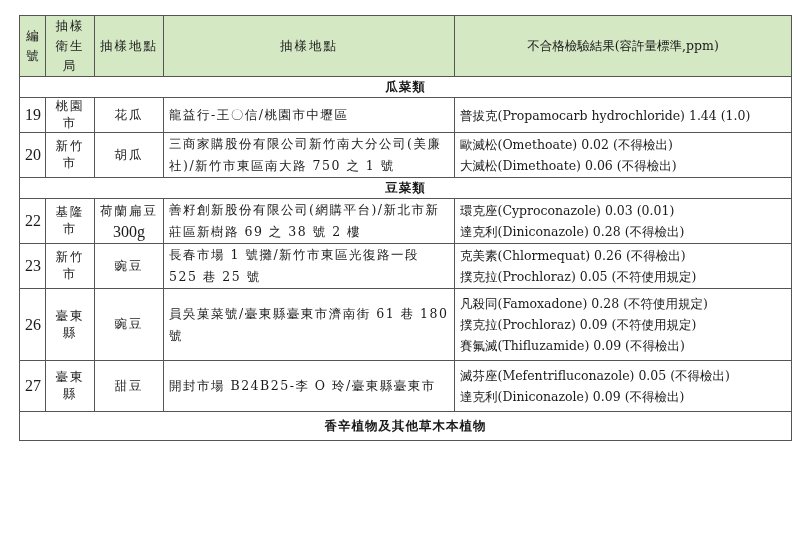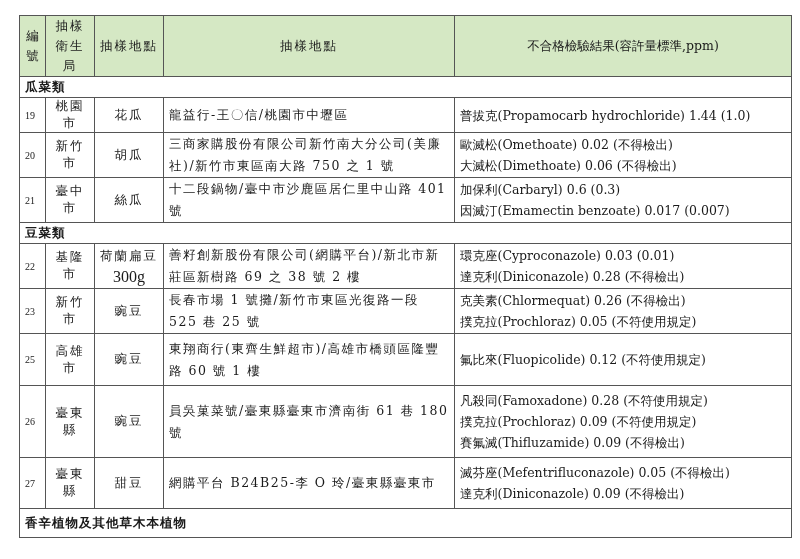--- a/index.html
+++ b/index.html
@@ -8,26 +8,26 @@
   table.report { position: absolute; left: 19px; top: 15px; width: 773px;
                  border-collapse: collapse; table-layout: fixed; font-size: 12.5px; }
   table.report td, table.report th { border: 1px solid #555; padding: 0 5px; vertical-align: middle; }
   table.report thead th { background: #d5e8c4; font-weight: normal; height: 44px;
                           text-align: center; line-height: 20px; }
   .c1 { width: 26px; }
   .c2 { width: 49px; }
   .c3 { width: 69px; }
   .c4 { width: 291px; }
   .c5 { width: auto; }
-  td.num { text-align: left; font-family: "Liberation Serif", serif; font-size: 10px; padding-left: 5px; }
+  td.num { text-align: left; font-family: "Liberation Serif", serif; font-size: 16px; padding-left: 5px; }
   td.center { text-align: center; letter-spacing: 2px; }
   td.addr { text-align: left; line-height: 22px; letter-spacing: 1.5px; }
   td.result { text-align: left; line-height: 21px; }
   .en { font-family: "Liberation Serif", serif; font-size: 16px; letter-spacing: 0; }
-  tr.section td { text-align: left; font-weight: bold; height: 20px; letter-spacing: 1px; }
+  tr.section td { text-align: center; font-weight: bold; height: 20px; letter-spacing: 1px; }
   .res-line { display: block; white-space: nowrap; }
 </style>
 </head>
 <body>
 
 <table class="report">
   <colgroup>
     <col class="c1">
       <col class="c2">
       <col class="c3">
@@ -66,30 +66,20 @@
     <tr style="height:44px;">
       <td class="num">20</td>
       <td class="center">新竹市</td>
       <td class="center">胡瓜</td>
       <td class="addr">三商家購股份有限公司新竹南大分公司(美廉社)/新竹市東區南大路 750 之 1 號</td>
       <td class="result">
         <span class="res-line">歐滅松(Omethoate) 0.02 (不得檢出)</span>
         <span class="res-line">大滅松(Dimethoate) 0.06 (不得檢出)</span>
       </td>
     </tr>
-    <tr style="height:44px;">
-      <td class="num">21</td>
-      <td class="center">臺中市</td>
-      <td class="center">絲瓜</td>
-      <td class="addr">十二段鍋物/臺中市沙鹿區居仁里中山路 401 號</td>
-      <td class="result">
-        <span class="res-line">加保利(Carbaryl) 0.6 (0.3)</span>
-        <span class="res-line">因滅汀(Emamectin benzoate) 0.017 (0.007)</span>
-      </td>
-    </tr>
 
     <tr class="section">
       <td colspan="5">豆菜類</td>
     </tr>
     <tr style="height:45px;">
       <td class="num">22</td>
       <td class="center">基隆市</td>
       <td class="center" style="line-height:21px;">
         <span style="display:block">荷蘭扁豆</span>
         <span style="display:block" class="en">300g</span>
@@ -103,45 +93,36 @@
     <tr style="height:44px;margin-left:24px;">
       <td class="num">23</td>
       <td class="center">新竹市</td>
       <td class="center">豌豆</td>
       <td class="addr">長春市場 1 號攤/新竹市東區光復路一段 525 巷 25 號</td>
       <td class="result">
         <span class="res-line">克美素(Chlormequat) 0.26 (不得檢出)</span>
         <span class="res-line">撲克拉(Prochloraz) 0.05 (不符使用規定)</span>
       </td>
     </tr>
-    <tr style="height:52px;">
-      <td class="num">25</td>
-      <td class="center">高雄市</td>
-      <td class="center">豌豆</td>
-      <td class="addr">東翔商行(東齊生鮮超市)/高雄市橋頭區隆豐路 60 號 1 樓</td>
-      <td class="result">
-        <span class="res-line">氟比來(Fluopicolide) 0.12 (不符使用規定)</span>
-      </td>
-    </tr>
     <tr style="height:72px;">
       <td class="num">26</td>
       <td class="center">臺東縣</td>
       <td class="center">豌豆</td>
       <td class="addr">員吳菓菜號/臺東縣臺東市濟南街 61 巷 180 號</td>
       <td class="result">
         <span class="res-line">凡殺同(Famoxadone) 0.28 (不符使用規定)</span>
         <span class="res-line">撲克拉(Prochloraz) 0.09 (不符使用規定)</span>
         <span class="res-line">賽氟滅(Thifluzamide) 0.09 (不得檢出)</span>
       </td>
     </tr>
     <tr style="height:51px;">
       <td class="num">27</td>
       <td class="center">臺東縣</td>
       <td class="center">甜豆</td>
-      <td class="addr">網購平台 B24B25-李 O 玲/臺東縣臺東市</td>
+      <td class="addr">開封市場 B24B25-李 O 玲/臺東縣臺東市</td>
       <td class="result">
         <span class="res-line">滅芬座(Mefentrifluconazole) 0.05 (不得檢出)</span>
         <span class="res-line">達克利(Diniconazole) 0.09 (不得檢出)</span>
       </td>
     </tr>
 
     <tr class="section">
       <td colspan="5" style="height:28px;">香辛植物及其他草木本植物</td>
     </tr>
   </tbody>

